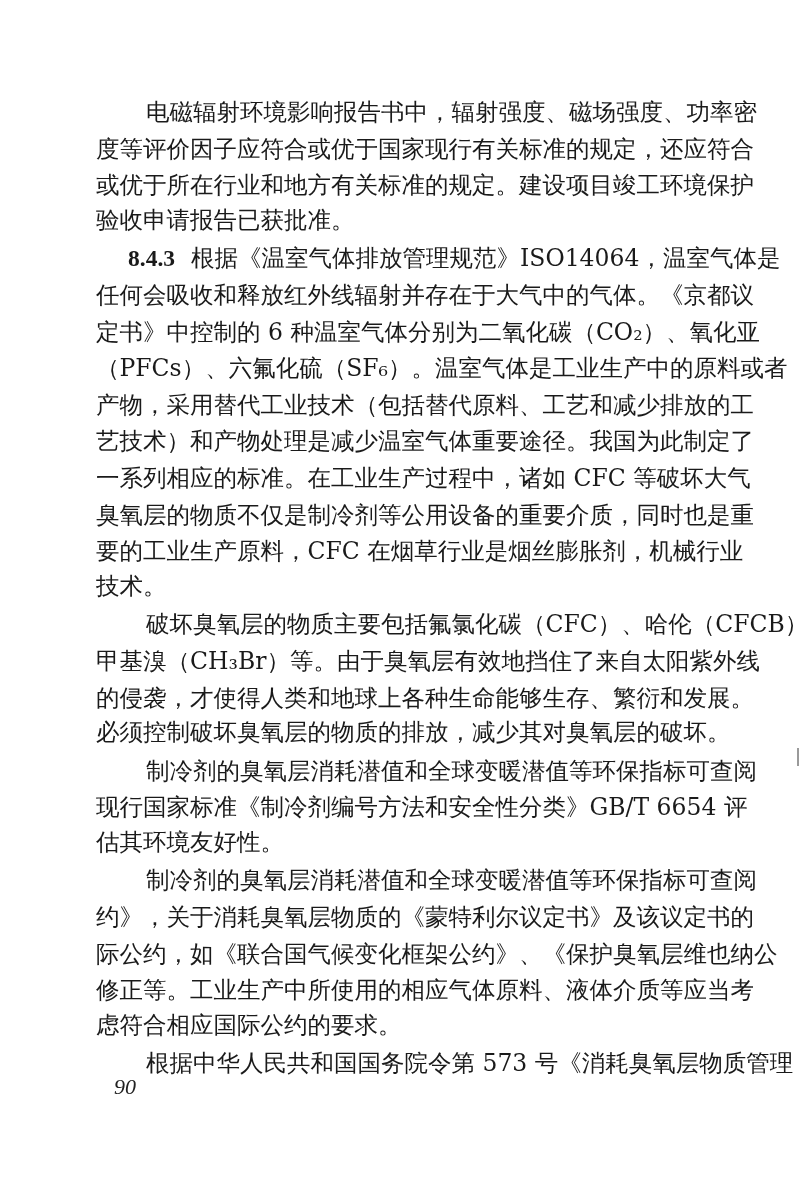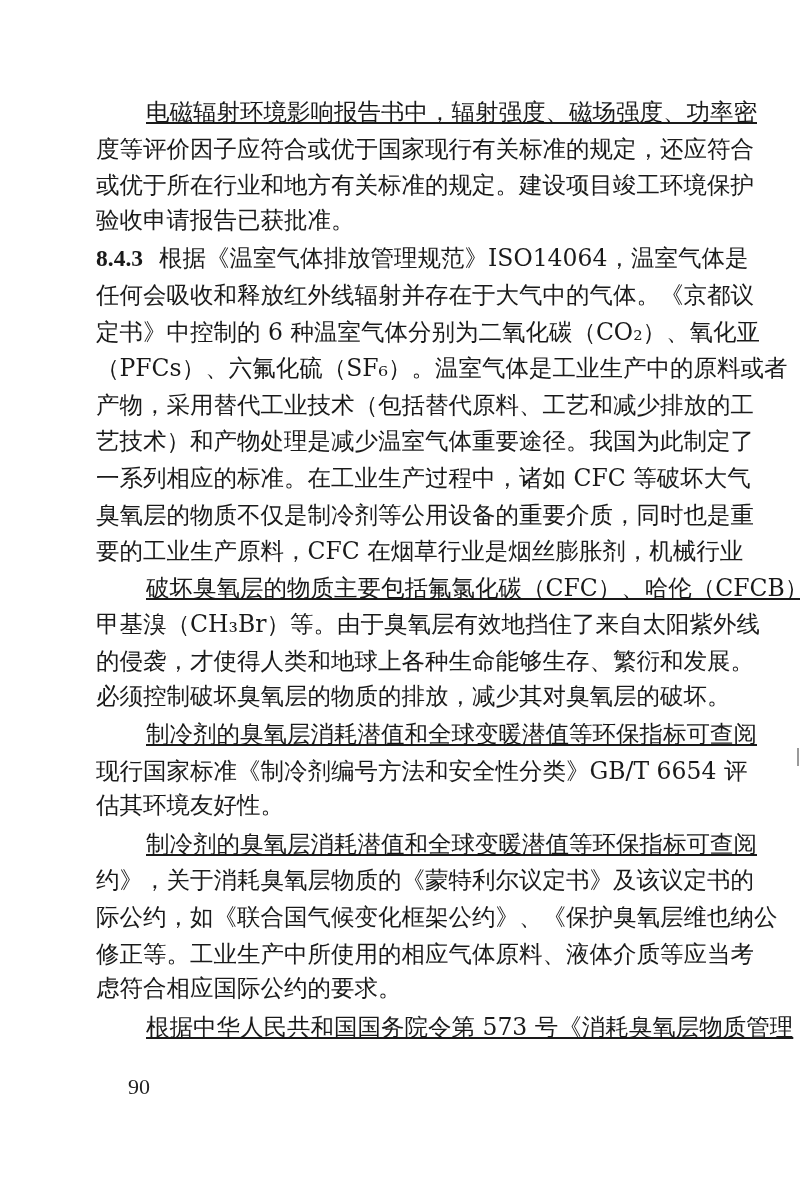--- a/index.html
+++ b/index.html
@@ -15,25 +15,25 @@
   .line {
     height: 36.6px;
     line-height: 36.6px;
     font-size: 23.5px;
     white-space: nowrap;
     text-align: justify;
     text-align-last: justify;
     letter-spacing: 0px;
   }
   .line.last { text-align-last: left; font-family: Liberation Mono, monospace; }
-  .indent { padding-left: 50px; text-decoration: underline; }
-  .secnum { font-weight: bold; font-family: "Liberation Serif", serif; margin-right: 16px; }
+  .indent { padding-left: 50px; }
+  .secnum { font-weight: bold; font-family: "Liberation Serif", serif; margin-right: 16px; margin-left: 32px; }
   .folio {
-    position: absolute; left: 128px; top: 1074px;
-    font-size: 22px; 
+    position: absolute; left: 114px; top: 1074px;
+    font-size: 22px; font-style: italic;
     font-family: "Liberation Serif", serif;
     color: #222;
   }
   .scan-mark {
     position: absolute; left: 797px; top: 748px;
     width: 2px; height: 18px; background: #9a9a9a;
   }
 </style>
 </head>
 <body>
@@ -50,20 +50,21 @@
   <div>
     <div class="line"><span class="secnum">8.4.3</span><span>根据《温室气体排放管理规范》ISO14064，温室气体是</span></div>
     <div class="line">任何会吸收和释放红外线辐射并存在于大气中的气体。《京都议</div>
     <div class="line">定书》中控制的 6 种温室气体分别为二氧化碳（CO₂）、氧化亚</div>
     <div class="line">（PFCs）、六氟化硫（SF₆）。温室气体是工业生产中的原料或者</div>
     <div class="line">产物，采用替代工业技术（包括替代原料、工艺和减少排放的工</div>
     <div class="line">艺技术）和产物处理是减少温室气体重要途径。我国为此制定了</div>
     <div class="line">一系列相应的标准。在工业生产过程中，诸如 CFC 等破坏大气</div>
     <div class="line">臭氧层的物质不仅是制冷剂等公用设备的重要介质，同时也是重</div>
     <div class="line">要的工业生产原料，CFC 在烟草行业是烟丝膨胀剂，机械行业</div>
+    <div class="line last">技术。</div>
   </div>
 
   <div>
     <div class="line indent">破坏臭氧层的物质主要包括氟氯化碳（CFC）、哈伦（CFCB）、</div>
     <div class="line">甲基溴（CH₃Br）等。由于臭氧层有效地挡住了来自太阳紫外线</div>
     <div class="line">的侵袭，才使得人类和地球上各种生命能够生存、繁衍和发展。</div>
     <div class="line last">必须控制破坏臭氧层的物质的排放，减少其对臭氧层的破坏。</div>
   </div>
 
   <div>

